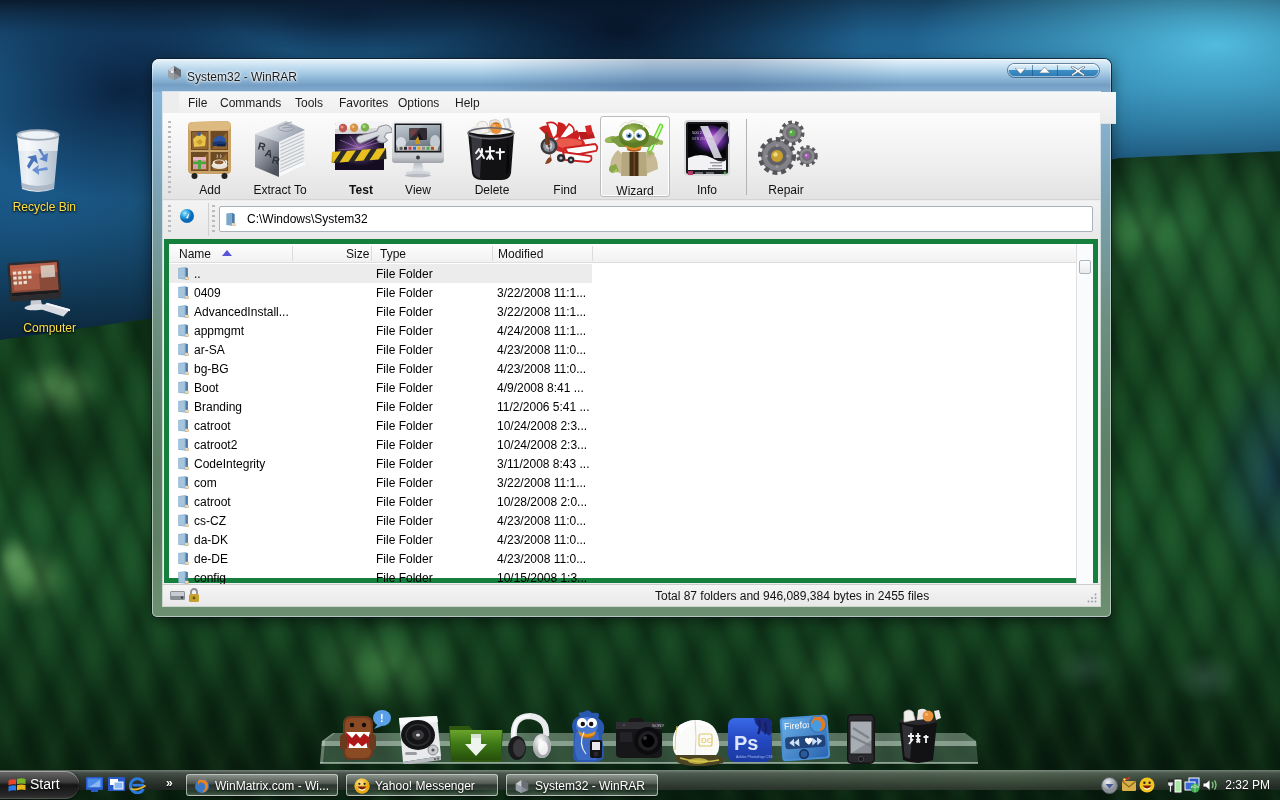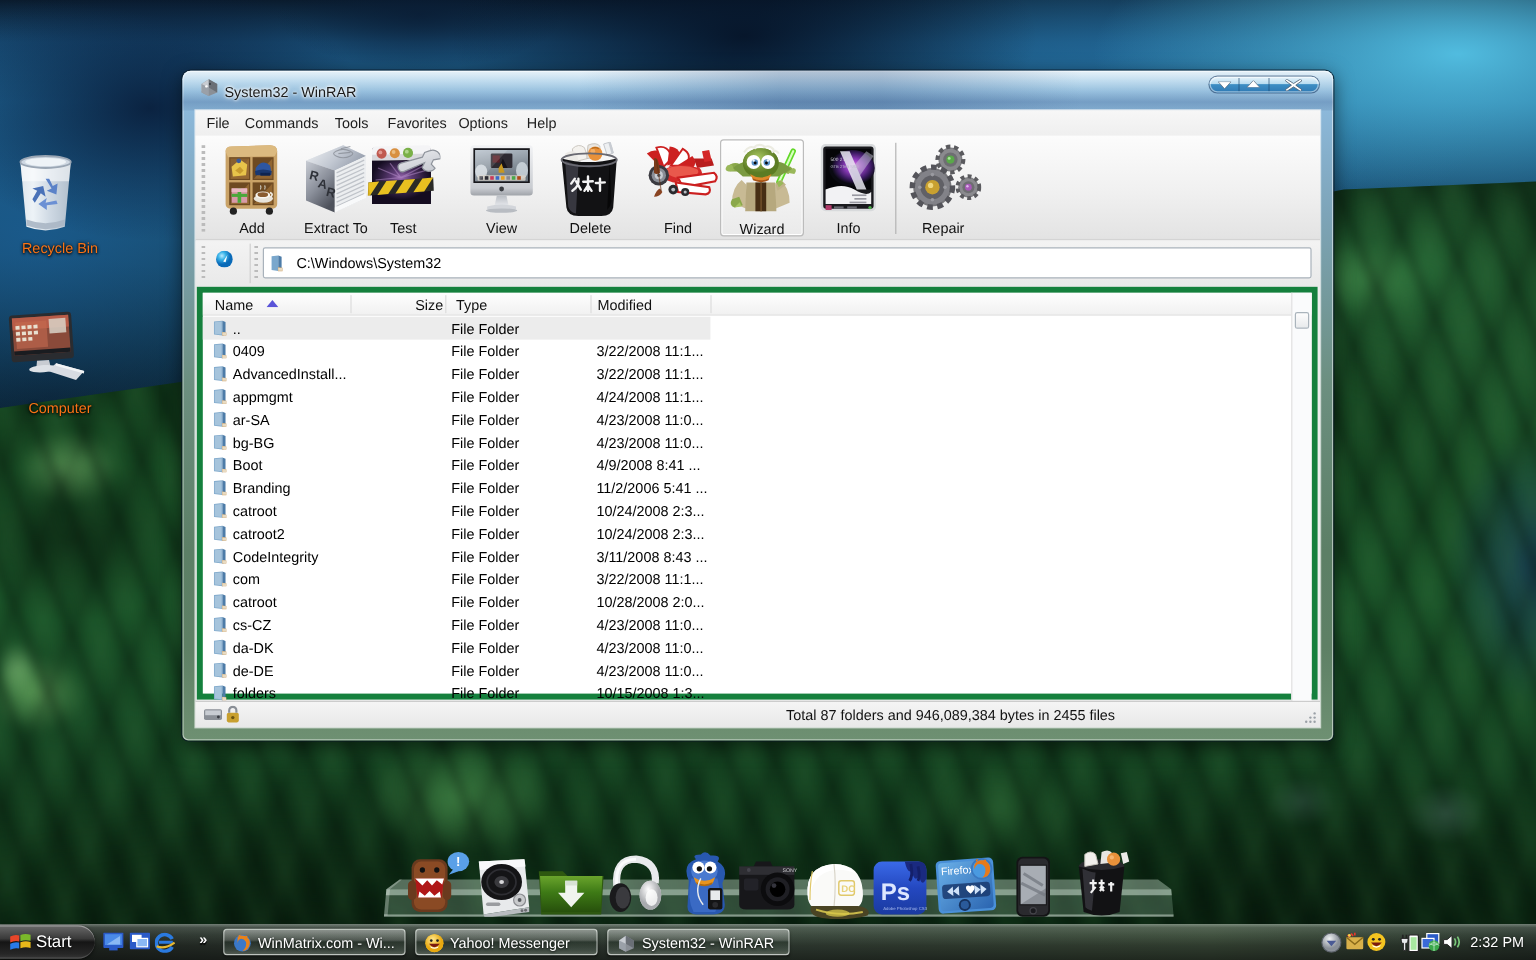--- a/index.html
+++ b/index.html
@@ -40,37 +40,37 @@
   radial-gradient(ellipse 120px 80px at 230px 180px, rgba(4,14,7,.45), rgba(4,14,7,0) 75%),
   radial-gradient(ellipse 150px 90px at 730px 260px, rgba(4,14,7,.35), rgba(4,14,7,0) 75%),
   radial-gradient(ellipse 130px 90px at 1010px 420px, rgba(4,14,7,.3), rgba(4,14,7,0) 75%),
   radial-gradient(ellipse 300px 120px at 680px 640px, rgba(3,12,6,.4), rgba(3,12,6,0) 78%),
   radial-gradient(ellipse 45px 35px at 1235px 528px, rgba(115,155,145,.3), rgba(115,155,145,0) 72%),
   radial-gradient(ellipse 40px 30px at 1115px 518px, rgba(105,145,135,.25), rgba(105,145,135,0) 72%),
   repeating-linear-gradient(68deg, rgba(2,12,6,0) 0px, rgba(2,12,6,.24) 9px, rgba(2,12,6,0) 18px, rgba(90,170,95,.055) 27px, rgba(2,12,6,0) 36px),
   repeating-linear-gradient(112deg, rgba(3,16,8,0) 0px, rgba(3,16,8,.19) 13px, rgba(3,16,8,0) 26px, rgba(100,180,105,.05) 40px, rgba(3,16,8,0) 53px);
  clip-path:polygon(0 195px, 30px 190px, 690px 95px, 1150px 8px, 1340px 0px, 1340px 660px, 0 660px);
 }
-.dlabel { position:absolute; color:#f97316; font-size:12px; text-align:center; text-shadow:0 1px 2px #000, 0 0 3px rgba(0,0,0,.9);margin-left:12px; }
+.dlabel { position:absolute; color:#fde047; font-size:12px; text-align:right; text-shadow:0 1px 2px #000, 0 0 3px rgba(0,0,0,.9); }
 #win { position:absolute; left:152px; top:59px; width:959px; height:558px; border-radius:7px 7px 5px 5px;
  background:linear-gradient(180deg, #aed3ea 0px, #8cb8da 33px, #7da4b8 120px, #6c8f80 260px, #5c7f66 400px, #5e8065 480px, #6e9072 557px);
  box-shadow:0 0 0 1px rgba(10,26,40,.8), 0 4px 16px rgba(0,0,0,.55), inset 0 0 0 1px rgba(255,255,255,.5);
 }
 #titlebar { position:absolute; left:0; top:0; width:100%; height:33px; border-radius:7px 7px 0 0;
  background:linear-gradient(180deg, rgba(255,255,255,.7) 0px, rgba(235,245,252,.35) 9px, rgba(130,170,205,.18) 17px, rgba(58,96,148,.34) 26px, rgba(90,125,165,.22) 33px);
 }
 #titlebar::after { content:""; position:absolute; left:330px; top:0; width:420px; height:100%;
  background:linear-gradient(90deg, rgba(30,60,110,0), rgba(30,60,110,.25) 40%, rgba(30,60,110,.25) 60%, rgba(30,60,110,0)); }
 #title { position:absolute; left:35px; top:11px; font-size:12px; color:#1a1a1a; text-shadow:0 0 5px #fff,0 0 3px #fff,0 0 2px #fff; z-index:3; }
 #ctrlpill { position:absolute; left:856px; top:5px; width:91px; height:13px; border-radius:7px; z-index:4;
  background:linear-gradient(180deg, #e8f4fb 0%, #b7dcf0 45%, #3d8ec4 50%, #2f7ab4 100%);
  box-shadow:0 0 0 1px rgba(20,50,90,.55), inset 0 0 0 1px rgba(255,255,255,.5); }
 .cp-sep { position:absolute; top:1px; width:1px; height:11px; background:rgba(30,70,110,.55); }
 #client { position:absolute; left:11px; top:33px; width:937px; height:514px; background:#ededed; box-shadow:0 0 0 1px rgba(255,255,255,.65); }
-#menubar { position:absolute; left:0; top:0; width:100%; height:32px; background:linear-gradient(180deg,#f7f7f7,#ebebeb); border-bottom:1px solid #e0e0e0; }
+#menubar { position:absolute; left:16px; top:0; width:100%; height:32px; background:linear-gradient(180deg,#f7f7f7,#ebebeb); border-bottom:1px solid #e0e0e0; }
 .mitem { position:absolute; top:4px; font-size:12px; color:#1c1c1c; }
 #toolbar { position:absolute; left:0; top:21px; width:100%; height:87px; background:linear-gradient(180deg,#fcfcfc,#f0f0f0 55%,#e3e3e3); border-bottom:1px solid #d4d4d4; }
 #tgrip { position:absolute; left:5px; top:8px; width:3px; height:72px; background:repeating-linear-gradient(180deg,#bbb 0 2px,transparent 2px 5px); }
 .tbtn { position:absolute; top:3px; width:70px; height:81px; }
 .tbtn svg { position:absolute; left:50%; top:2px; transform:translateX(-50%); }
 .tlabel { position:absolute; top:67px; width:100%; font-size:12px; color:#111; text-align:center; }
 #addrrow { position:absolute; left:0; top:109px; width:100%; height:38px; background:linear-gradient(180deg,#f3f3f3,#e9e9e9); }
 .agrip { position:absolute; top:4px; width:3px; height:29px; background:repeating-linear-gradient(180deg,#bbb 0 2px,transparent 2px 5px); }
 #addrsep { position:absolute; left:45px; top:2px; width:1px; height:33px; background:#cfcfcf; }
 #addrfield { position:absolute; left:56px; top:5px; width:874px; height:26px; background:#fff; border:1px solid #a9b2bb; border-radius:2px; }
@@ -82,21 +82,21 @@
 .row { position:absolute; left:0; width:423px; height:19px; font-size:12px; color:#000; }
 .row .nm { position:absolute; left:25px; top:3px; }
 .row .tp { position:absolute; left:207px; top:3px; }
 .row .md { position:absolute; left:328px; top:3px; }
 .ficon { position:absolute; left:8px; top:2px; width:14px; height:15px; }
 #vscroll { position:absolute; right:0px; top:0px; width:17px; height:342px; background:#fafbfc; border-left:1px solid #e0e0e0; }
 .sarrow { position:absolute; left:3px; width:0; height:0; border-left:5px solid transparent; border-right:5px solid transparent; }
 #sthumb { position:absolute; left:2px; top:16px; width:12px; height:14px; background:linear-gradient(180deg,#fdfdfd,#e8eaec); border:1px solid #aab4bc; border-radius:2px; }
 #statusbar { position:absolute; left:0; top:492px; width:100%; height:22px; background:linear-gradient(180deg,#f5f5f5,#e8e8e8); border-top:1px solid #cccccc; }
 #stattext { position:absolute; left:492px; top:4px; font-size:12px; color:#111; }
-#taskbar { position:absolute; left:0; top:770px; width:1280px; height:30px;
+#taskbar { position:absolute; left:0; top:770px; width:1280px; height:20px;
  background:linear-gradient(90deg, #252b26 0px, #333d35 250px, #3a473c 640px, #41523f 1010px, #2e3a31 1280px); }
 #taskbar::before { content:""; position:absolute; left:0; top:0; width:100%; height:100%;
  background:linear-gradient(180deg, rgba(195,210,200,.45) 0px, rgba(150,165,155,.22) 3px, rgba(80,95,85,.12) 9px, rgba(0,0,0,.28) 18px, rgba(0,0,0,.5) 30px); }
 .tb-btn { position:absolute; top:4px; height:22px; border-radius:3px; border:1px solid rgba(245,250,245,.6);
  background:linear-gradient(180deg, rgba(255,255,255,.38), rgba(235,240,235,.18) 42%, rgba(40,60,45,.2) 50%, rgba(130,150,135,.3) 85%, rgba(180,195,180,.35));
  color:#fff; font-size:12px; box-shadow:0 1px 2px rgba(0,0,0,.4); }
 .tb-btn span { position:absolute; left:28px; top:4px; white-space:nowrap; text-shadow:0 1px 2px rgba(0,0,0,.8); }
 .tb-btn svg, .tb-btn .bicn { position:absolute; left:7px; top:3px; }
 #clock { position:absolute; right:10px; top:8px; color:#fff; font-size:12px; text-shadow:0 1px 2px rgba(0,0,0,.7); }
 .qicon { position:absolute; top:7px; }
@@ -150,21 +150,21 @@
     <rect x="36" y="8" width="14" height="12" fill="#d8d2c8" opacity=".85"></rect>
     <rect x="5.5" y="33" width="47" height="3.5" fill="#1a1c20"></rect>
     <path d="M24 42 L34 42 L35 48 L23 48 Z" fill="#c8ccd2"></path>
     <ellipse cx="29" cy="49" rx="12" ry="3" fill="#dde1e6"></ellipse>
     </g>
     <g transform="rotate(6 52 52)">
         <path d="M40 46 L64 50 L58 58 L34 53 Z" fill="#d8dce2"></path>
         <path d="M40 46 L64 50 L64 52 L40 48 Z" fill="#f2f4f6"></path>
       </g>
   </svg>
-  <div class="dlabel" style="left:0px;top:333px;width:76px;">Computer</div>
+  <div class="dlabel" style="left:0px;top:321px;width:76px;">Computer</div>
 
   <div id="win">
     <div id="titlebar"></div>
     <svg class="abs" style="left:14px;top:5px;z-index:3;" width="17" height="17" viewBox="0 0 17 17">
       <path d="M2 6 L8 2 L15 6 L15 13 L8 16 L2 13 Z" fill="#8a8f96"></path>
       <path d="M2 6 L8 2 L8 9 L2 12 Z" fill="#c8ccd2"></path>
       <path d="M8 2 L15 6 L15 13 L8 9 Z" fill="#6a6f76"></path>
       <path d="M2 6 L8 9 L8 16 L2 13 Z" fill="#9aa0a8"></path>
       <circle cx="6" cy="8" r="1" fill="#fff"></circle>
         <circle cx="9" cy="6" r=".8" fill="#30343a"></circle>
@@ -261,21 +261,21 @@
                 <path d="M34 6 l8 -2 M32 10 l10 -1"></path>
               </g>
             <g fill="#2e3138" font-size="10.5" font-weight="bold" font-family="Liberation Sans">
                 <text x="8" y="31" transform="rotate(14 8 28)">R</text>
                 <text x="15" y="38" transform="rotate(14 15 35)">A</text>
                 <text x="22" y="45" transform="rotate(14 22 42)">R</text>
               </g>
           </svg>
           <div class="tlabel">Extract To</div>
         </div>
-        <div class="tbtn" style="left:138px;">
+        <div class="tbtn" style="left:163px;font-weight:bold;">
           <svg width="62" height="60" viewBox="0 0 62 60">
             <rect x="5" y="5" width="49" height="47" rx="2" fill="#26202e"></rect>
             <path d="M5 7 Q5 4 8 4 L51 3 Q54 3 54 6 L54 15 L5 16 Z" fill="#f4f4f6"></path>
             <path d="M5 11 L54 10 L54 15 L5 16 Z" fill="#d8d8dc"></path>
             <circle cx="13" cy="10" r="4.2" fill="#c05a50"></circle>
               <circle cx="12" cy="9" r="1.6" fill="#e8a8a0" opacity=".8"></circle>
             <circle cx="24" cy="9.7" r="4.2" fill="#d89040"></circle>
               <circle cx="23" cy="8.7" r="1.6" fill="#f0c890" opacity=".8"></circle>
             <circle cx="35" cy="9.4" r="4.2" fill="#7ab048"></circle>
               <circle cx="34" cy="8.4" r="1.6" fill="#c0e0a0" opacity=".8"></circle>
@@ -731,21 +731,21 @@
               <span class="md">4/23/2008 11:0...</span>
             </div>
 <div class="row" style="top:324px;">
               <svg class="ficon" viewBox="0 0 16 16">
                 <path d="M1.5 1.6 L9.5 0.8 L9.5 14.9 L1.5 14 Z" fill="#84accd"></path>
                 <path d="M2.3 2.4 L8.8 1.7 L8.8 14 L2.3 13.3 Z" fill="#a6c4dc"></path>
                 <path d="M9.5 0.8 L12.5 2 L12.5 14.3 L9.5 14.9 Z" fill="#4d7ca8"></path>
                 <path d="M9.2 11.5 L13.3 12 L13.3 15 L9.2 15 Z" fill="#cfa36b"></path>
                 <path d="M9.5 11.8 L13 12.2 L13 14.7 L9.5 14.7 Z" fill="#e8dbc2"></path>
               </svg>
-              <span class="nm">folders</span>
+              <span class="nm">config</span>
               <span class="tp">File Folder</span>
               <span class="md">10/15/2008 1:3...</span>
             </div>
         </div>
         <div id="vscroll">
           <svg class="sarrow abs" style="left:3px;top:3px;" width="11" height="7">
               <path d="M5.5 0 L11 7 L0 7 Z" fill="#3a6ab8"></path>
             </svg>
           <div id="sthumb"></div>
           <svg class="sarrow abs" style="left:3px;top:330px;" width="11" height="7">

